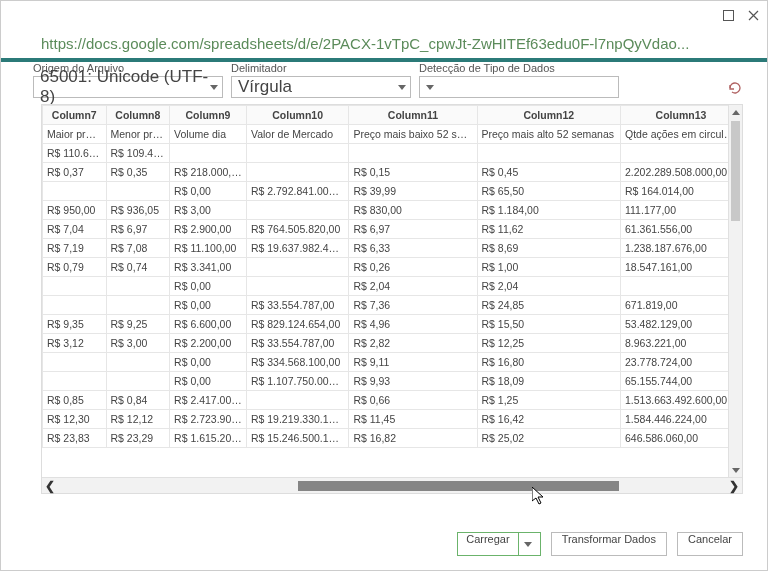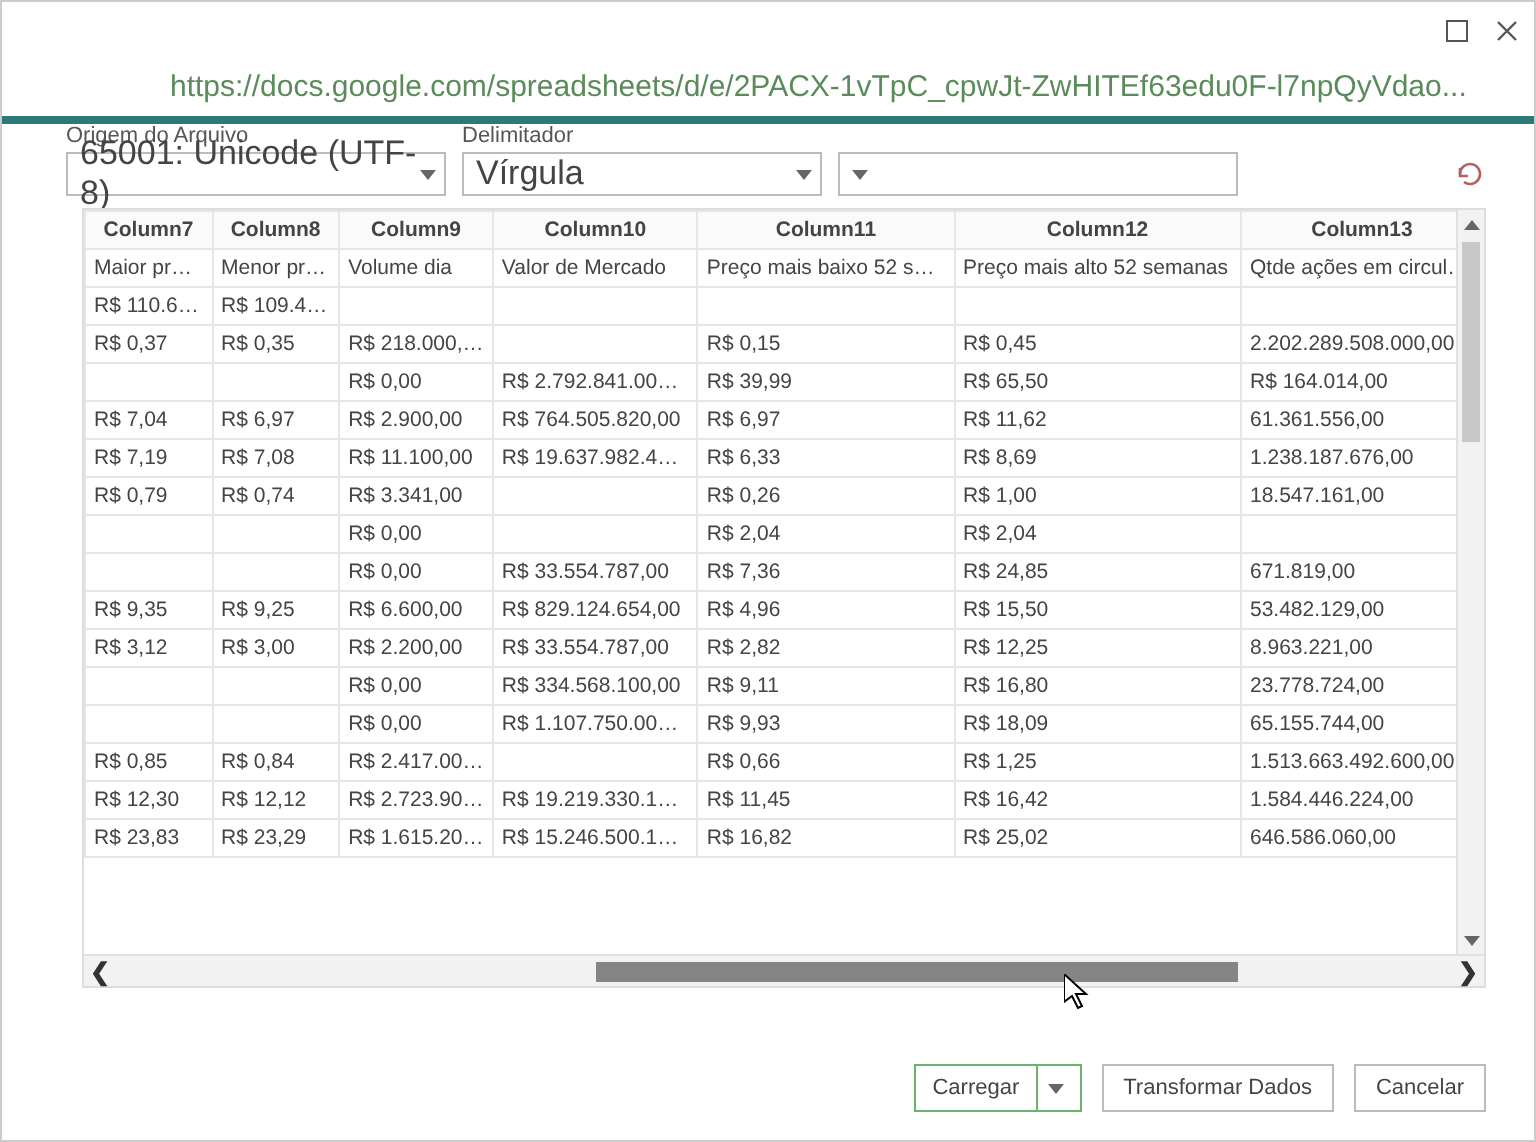--- a/index.html
+++ b/index.html
@@ -32,21 +32,20 @@
     height: 4px;
     background: #2b7a78;
   }
   .url {
     font-size: 15px;
     color: #5b8b5a;
     padding: 6px 24px 6px 40px;
     white-space: nowrap;
     overflow: hidden;
     text-overflow: ellipsis;
-    margin-left: 44px;
   }
   .options {
     display: flex;
     padding: 0 24px 6px 32px;
     gap: 8px;
     align-items: flex-end;
   }
   .opt-group { display: flex; flex-direction: column; }
   .opt-label { font-size: 11px; color: #555; margin-bottom: 2px; }
   .select {
@@ -163,21 +162,21 @@
     padding: 10px 24px 14px 0;
     display: flex;
     justify-content: flex-end;
     gap: 10px;
     align-items: center;
   }
   .btn {
     height: 24px;
     border: 1px solid #bbb;
     background: #fff;
-    display: flex; align-items: center;
+    display: flex; align-items: flex-start;
     padding: 0 10px;
     font-size: 11px;
     color: #444;
   }
   .btn.primary {
     border-color: #6bb36b;
     padding: 0 8px;
   }
   .btn.split .caret {
     border-left: 1px solid #6bb36b;
@@ -223,20 +222,21 @@
       </div>
     </div>
     <div class="opt-group" style="width:180px">
       <div class="opt-label">Delimitador</div>
       <div class="select">
         <span>Vírgula</span>
         <span class="caret"></span>
       </div>
     </div>
     <div class="opt-group" style="width:200px">
+      <div class="opt-label">Detecção de Tipo de Dados</div>
       <div class="select">
         <span class="caret"></span>
       </div>
     </div>
     <span class="refresh-svg">
       <svg width="16" height="16">
           <path d="M3 8 a5 5 0 1 1 2 4" fill="none" stroke="#b06262" stroke-width="1.3"></path>
           <path d="M3 5 L3 9 L7 9" fill="none" stroke="#b06262" stroke-width="1.3"></path>
         </svg>
     </span>
@@ -296,20 +296,29 @@
             <tr>
               <td></td>
               <td></td>
               <td>R$ 0,00</td>
               <td>R$ 2.792.841.000,00</td>
               <td>R$ 39,99</td>
               <td>R$ 65,50</td>
               <td>R$ 164.014,00</td>
             </tr>
             <tr>
+              <td>R$ 950,00</td>
+              <td>R$ 936,05</td>
+              <td>R$ 3,00</td>
+              <td></td>
+              <td>R$ 830,00</td>
+              <td>R$ 1.184,00</td>
+              <td>111.177,00</td>
+            </tr>
+            <tr>
               <td>R$ 7,04</td>
               <td>R$ 6,97</td>
               <td>R$ 2.900,00</td>
               <td>R$ 764.505.820,00</td>
               <td>R$ 6,97</td>
               <td>R$ 11,62</td>
               <td>61.361.556,00</td>
             </tr>
             <tr>
               <td>R$ 7,19</td>

